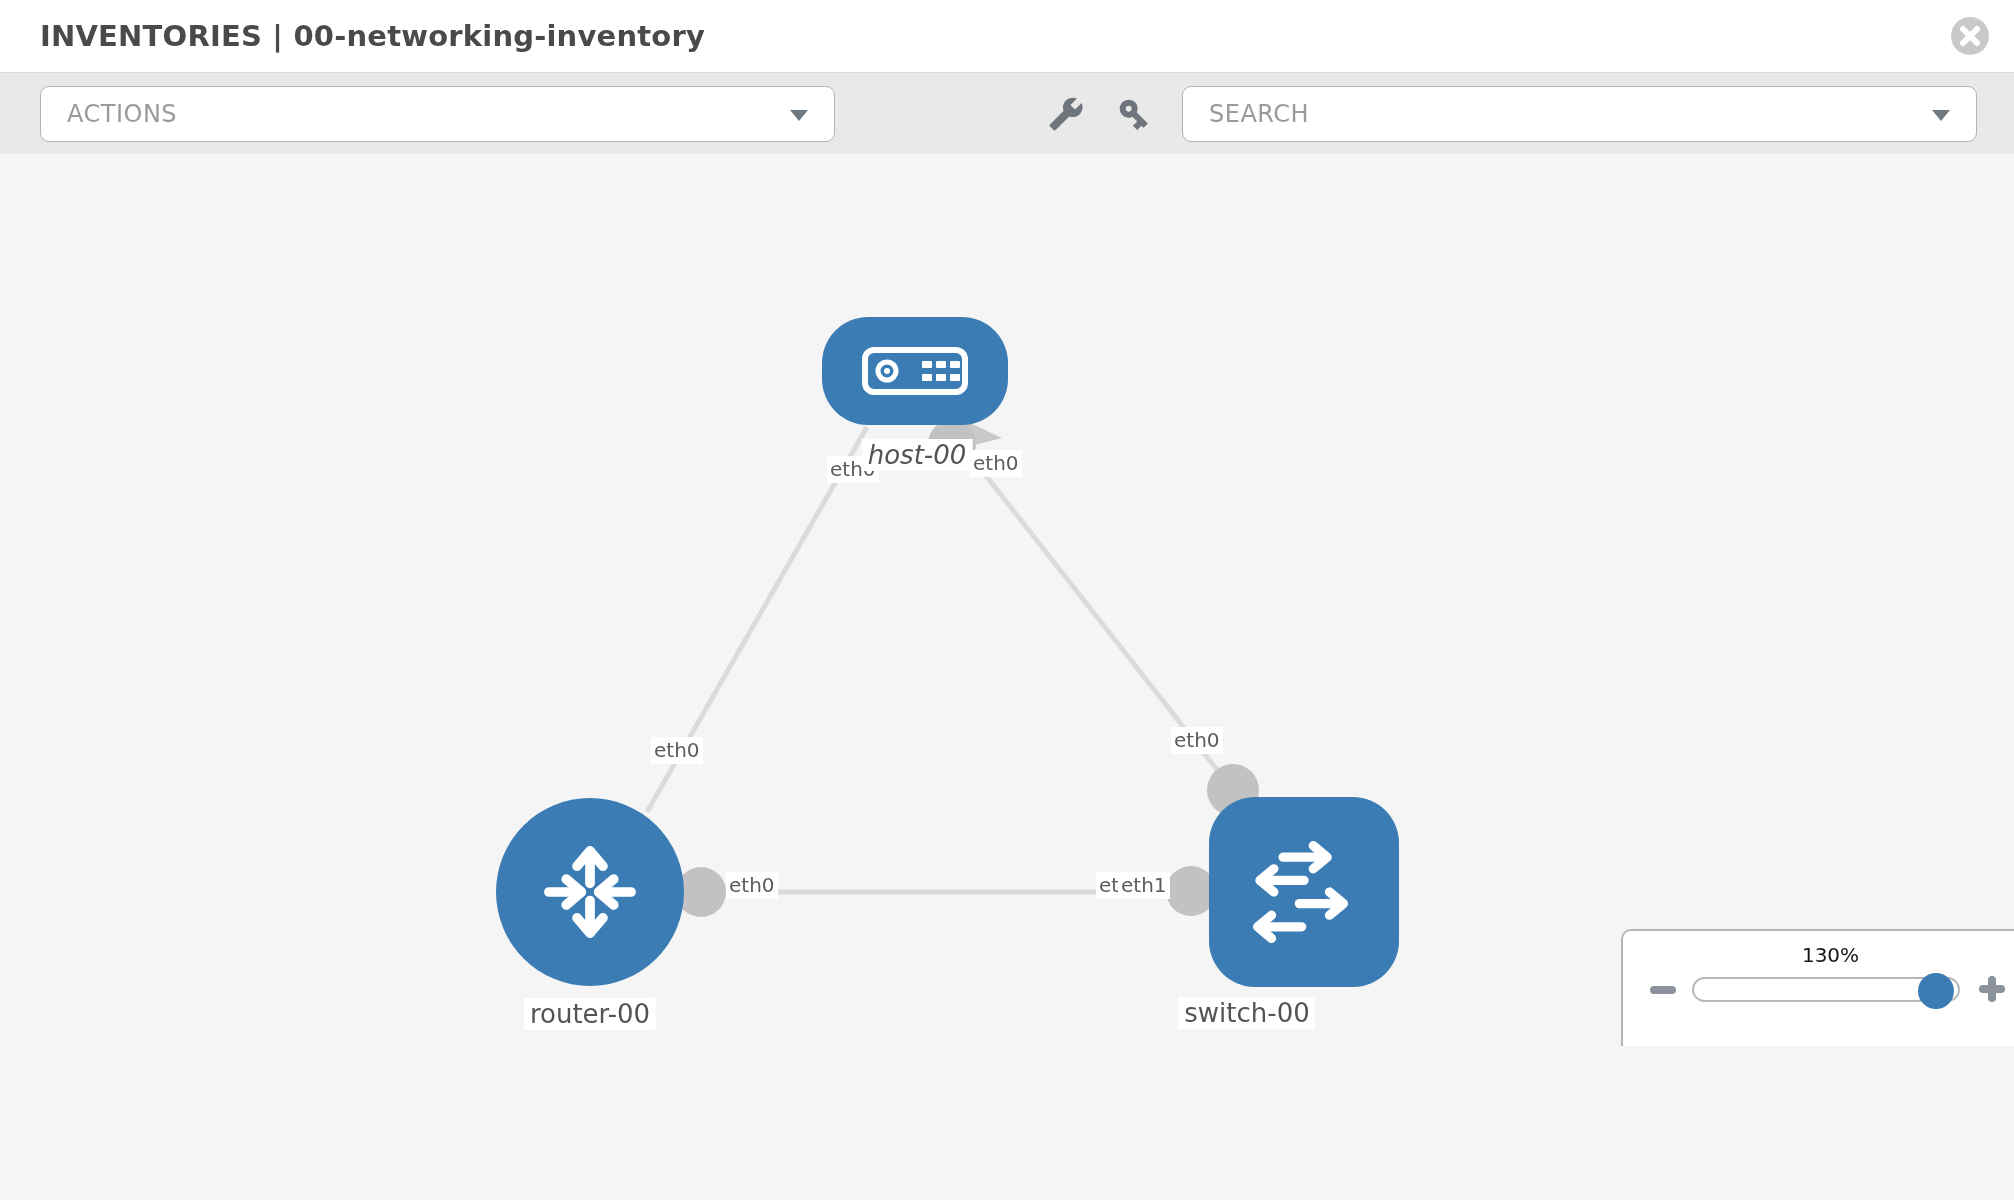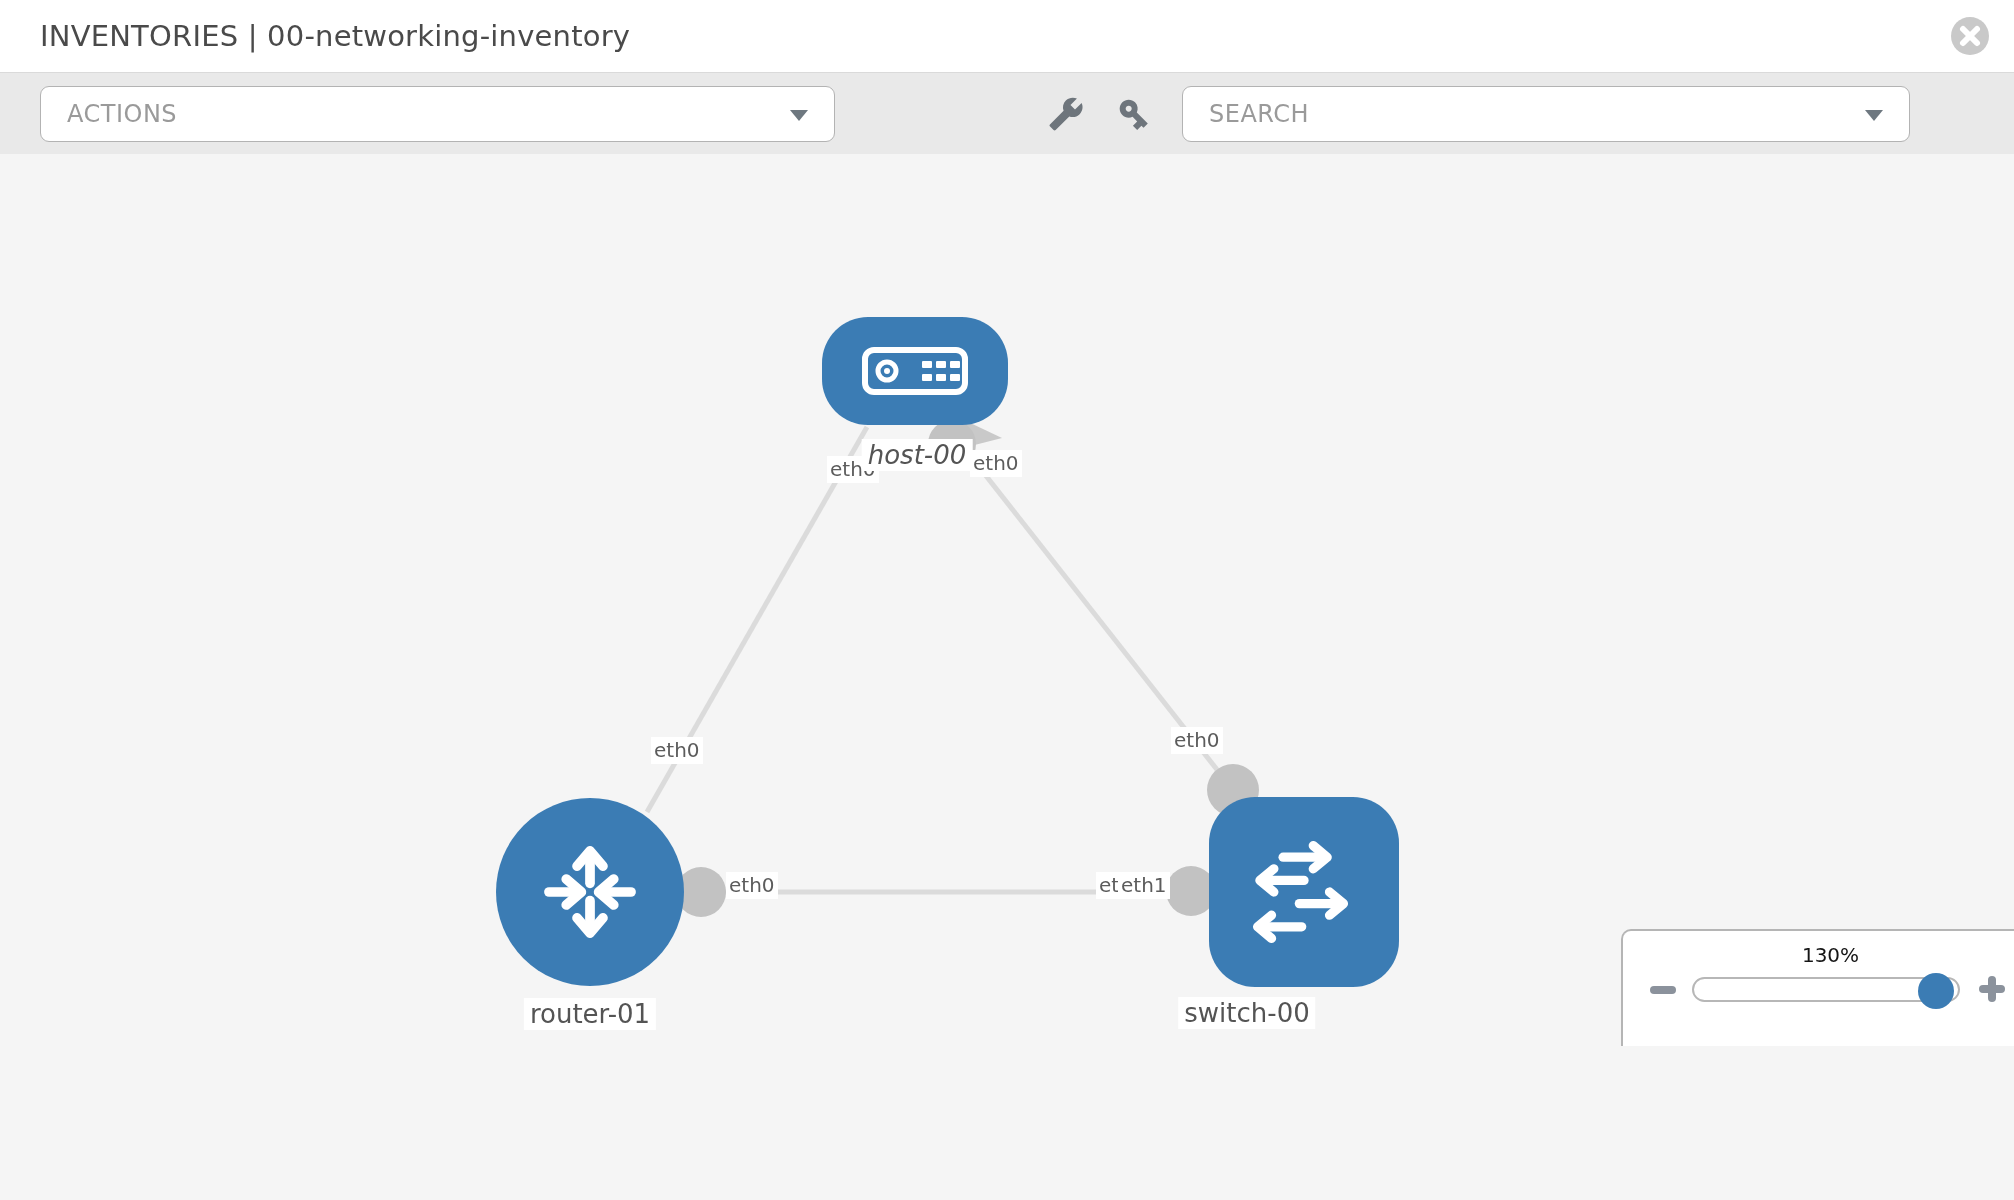--- a/index.html
+++ b/index.html
@@ -8,37 +8,37 @@
     background:#f5f5f5;
     font-family:"DejaVu Sans","Liberation Sans",sans-serif;
   }
   
   #header{
     position:absolute;left:0;top:0;width:2014px;height:72px;
     background:#ffffff;border-bottom:1px solid #dadada;
     display:flex;align-items:center;
   }
   #page-title{
-    margin-left:40px;font-size:29px;font-weight:normal;color:#4a4a4a;letter-spacing:.2px;
+    margin-left:40px;font-size:29px;font-weight:bold;color:#4a4a4a;letter-spacing:.2px;
   }
   #close-btn{
     position:absolute;right:24px;top:16px;width:40px;height:40px;cursor:pointer;
   }
   
   #toolbar{
     position:absolute;left:0;top:73px;width:2014px;height:81px;
     background:#e9e9e9;border-bottom:2px solid #c2410c;
   }
   .dropdown{
     position:absolute;top:13px;height:56px;background:#ffffff;
     border:1.5px solid #b3b3b3;border-radius:9px;
     display:flex;align-items:center;cursor:pointer;box-sizing:border-box;
   }
   #actions-dd{left:40px;width:795px;}
-  #search-dd{left:1182px;width:728px;}
+  #search-dd{left:1182px;width:795px;}
   .dd-label{
     margin-left:26px;font-size:24px;color:#9a9a9a;letter-spacing:.5px;
   }
   .dd-caret{
     position:absolute;right:26px;top:23px;width:0;height:0;
     border-left:9px solid transparent;border-right:9px solid transparent;
     border-top:11px solid #6e7880;
   }
   .tool-icon{
     position:absolute;top:23px;width:36px;height:36px;cursor:pointer;
@@ -204,21 +204,21 @@
           <polyline points="24,30 12,40 24,50"></polyline>
           <line x1="46" y1="60" x2="80" y2="60"></line>
           <polyline points="72,50 84,60 72,70"></polyline>
           <line x1="48" y1="80" x2="14" y2="80"></line>
           <polyline points="22,70 10,80 22,90"></polyline>
         </g>
       </svg>
     </div>
 
     <div id="label-host" class="node-label">host-00</div>
-    <div id="label-router" class="node-label">router-01</div>
+    <div id="label-router" class="node-label">router-00</div>
     <div id="label-switch" class="node-label">switch-00</div>
 
     <div id="if-host-left" class="iface">eth0</div>
     <div id="if-host-right" class="iface">eth0</div>
     <div id="if-router-top" class="iface">eth0</div>
     <div id="if-switch-top" class="iface">eth0</div>
     <div id="if-mid-router" class="iface">eth0</div>
     <div id="if-mid-switch-behind" class="iface">eth1</div>
     <div id="if-mid-switch-front" class="iface">eth1</div>
   </div>

